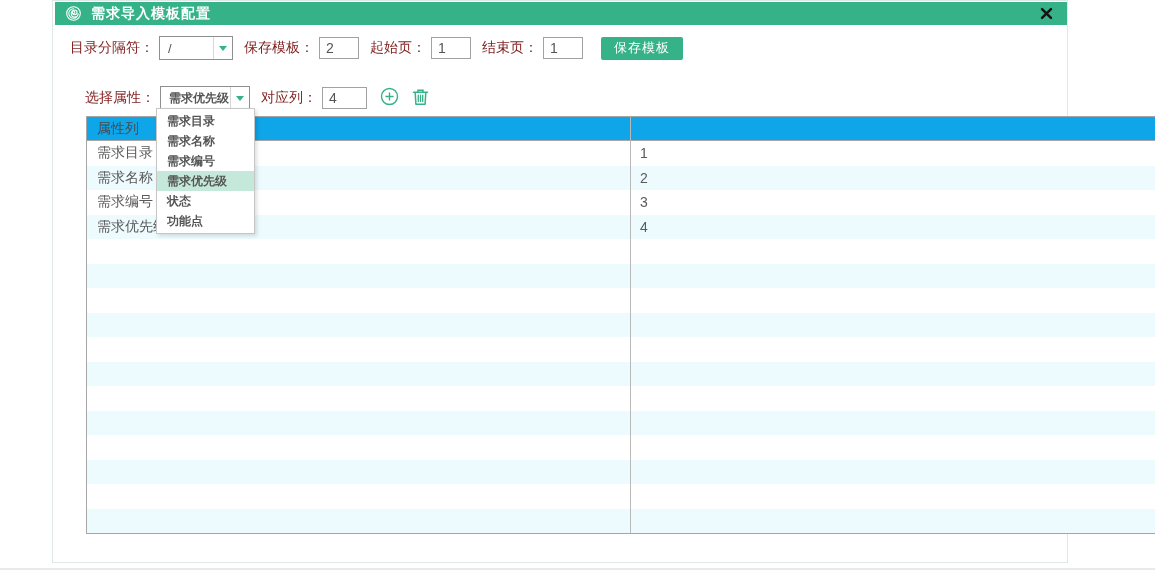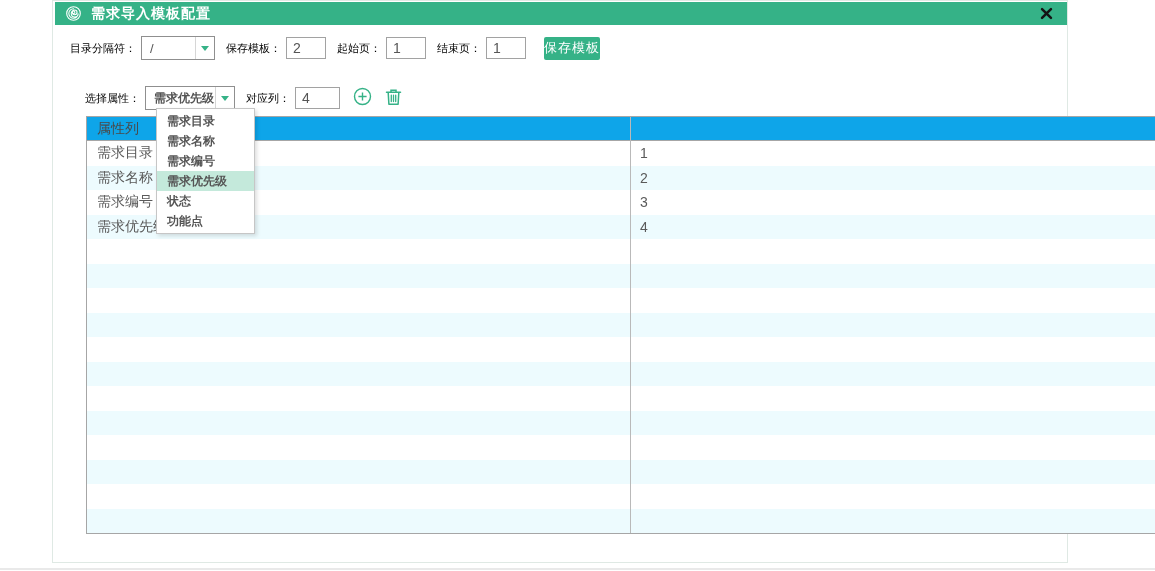--- a/index.html
+++ b/index.html
@@ -15,41 +15,41 @@
     background:var(--accent); display:flex; align-items:center; }
   .title-icon { margin-left:10px; width:17px; height:17px; display:flex; }
   .title-text { margin-left:9px; font-size:14px; font-weight:bold; color:#fff; letter-spacing:1px; }
   .close-btn { position:absolute; right:12px; top:3px; width:17px; height:17px;
     display:flex; align-items:center; justify-content:center; cursor:pointer; }
 
   
   .form-row { position:absolute; display:flex; align-items:center; height:26px; }
   .row1 { left:17px; top:34px; }
   .row2 { left:32px; top:84px; }
-  .lbl { font-size:11px; color:#000000; margin-right:5px; white-space:nowrap; }
+  .lbl { font-size:14px; color:#7f1d1d; margin-right:5px; white-space:nowrap; }
   .lbl.ml { margin-left:11px; }
 
   .sel { height:24px; border:1px solid #8f8f8f; background:#fff; display:flex;
     align-items:stretch; cursor:pointer; }
   .sel-sep { width:74px; }
   .sel-attr { width:90px; }
   .sel .val { flex:1; display:flex; align-items:center; padding-left:8px;
     font-size:13px; color:#555; }
   .sel .val.bold { font-weight:bold; font-size:12px; }
   .sel .arrow-zone { width:19px; border-left:1px solid #d6d6d6; display:flex;
     align-items:center; justify-content:center; }
   .tri-down { width:0; height:0; border-left:4px solid transparent;
     border-right:4px solid transparent; border-top:5px solid var(--accent); }
 
   .inp { height:22px; width:40px; border:1px solid #a2a2a2; background:#fff;
     font-size:14px; color:#555; padding-left:6px; margin-right:11px; outline:none;
     font-family:inherit; }
   .inp-col { width:45px; margin-right:0; }
 
-  .save-btn { height:23px; padding:0 0; margin-left:7px; background:var(--accent);
+  .save-btn { height:23px; padding:0 13px; margin-left:7px; background:var(--accent);
     color:#fff; border:none; border-radius:2px; font-size:13px; cursor:pointer;
     font-family:inherit; letter-spacing:1px; }
 
   .icon-btn { background:none; border:none; padding:0; margin-left:13px;
     display:flex; align-items:center; cursor:pointer; }
 
   
   .dropdown { position:absolute; left:103px; top:107px; width:99px; background:#fff;
     border:1px solid #c6c6c6; box-shadow:2px 2px 4px rgba(0,0,0,.13); z-index:20;
     padding:2px 0; }

